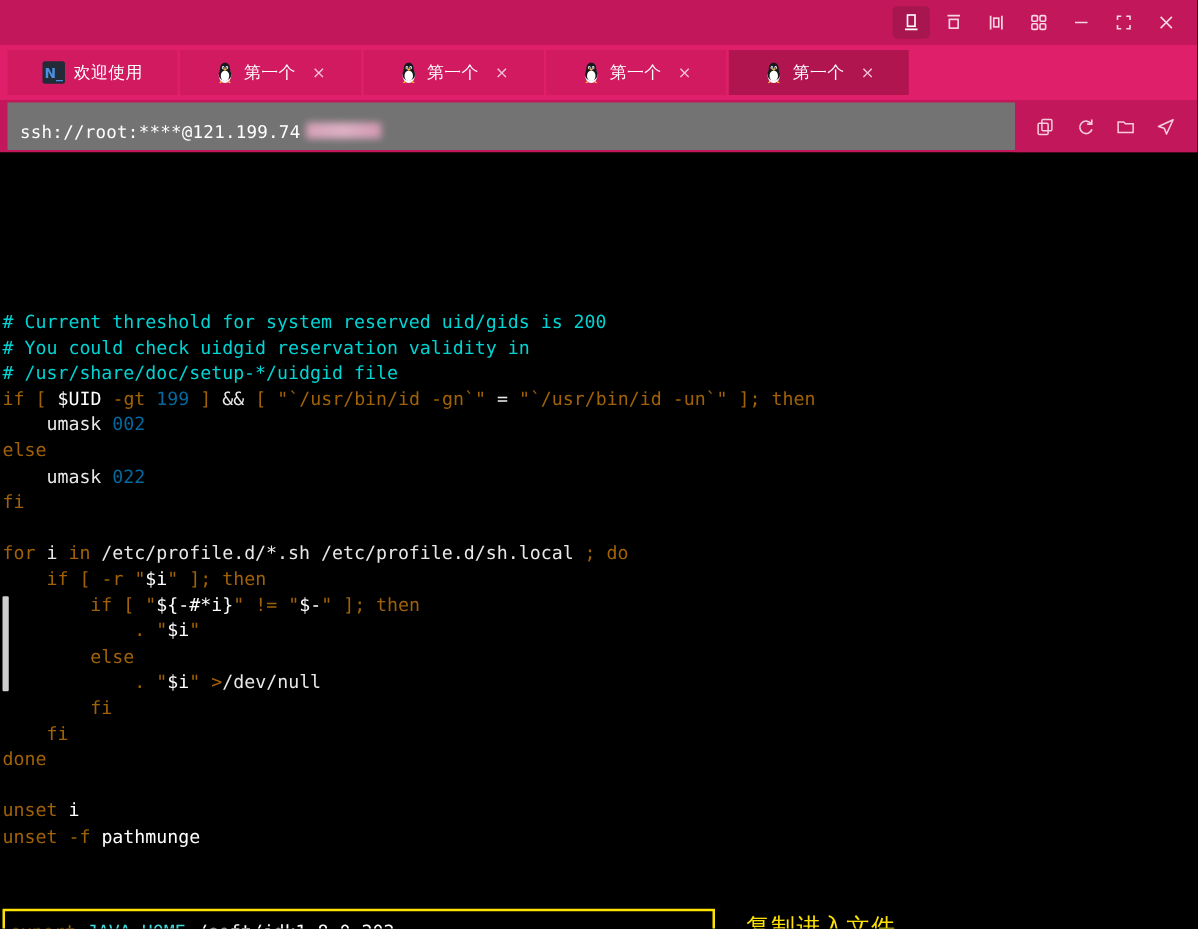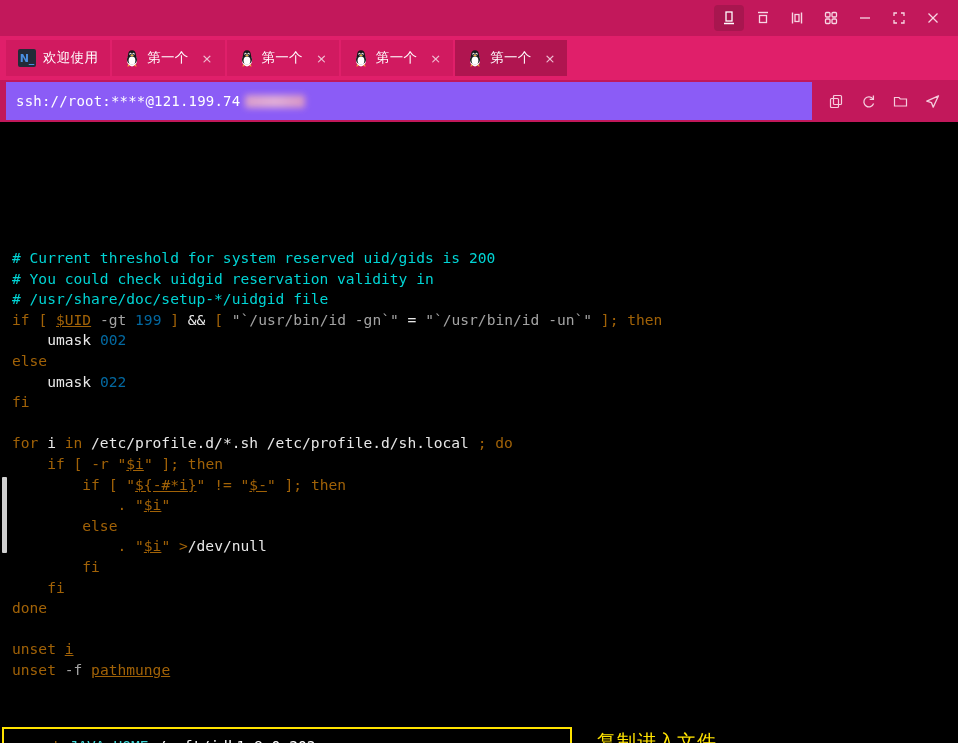--- a/index.html
+++ b/index.html
@@ -16,21 +16,21 @@
     color:#f7d6e3; border-radius:4px; cursor:pointer;
   }
   .winbtn.active{ background:#a8164f; }
   .winbtn svg{ display:block; }
 
   
   .tabbar{
     height:44px; background:#e01f6a; display:flex; align-items:stretch; padding:0;
   }
   .tab{
-    display:flex; align-items:center; gap:7px; padding:0 12px; margin:4px 2px 4px 0;
+    display:flex; align-items:center; gap:7px; padding:0 28px; margin:4px 2px 4px 0;
     color:#ffffff; font-family:"DejaVu Sans", sans-serif; font-size:13.5px;
     background:#d11a60; cursor:pointer; white-space:nowrap;
   }
   .tab:first-child{ margin-left:6px; }
   .tab.active{ background:#b01550; }
   .tab .tlabel{ letter-spacing:.3px; }
   .tab .tclose{
     color:#f0c2d5; font-size:13px; margin-left:6px; font-family:"DejaVu Sans", sans-serif;
   }
   .nlogo{
@@ -39,22 +39,22 @@
     color:#4a90e2; font-size:11px; font-weight:bold; font-family:"DejaVu Sans", sans-serif;
     line-height:1;
   }
   .pen{ width:16px; height:18px; display:block; }
 
   
   .addrbar{
     height:42px; background:#c2185b; display:flex; align-items:stretch;
   }
   .addrfield{
-    flex:1; margin:2px 0 2px 6px; background:#8b5cf6; display:flex; align-items:center;
-    padding:0 10px; position:relative; cursor:text;
+    flex:1; margin:2px 0 2px 6px; background:#737373; display:flex; 
+    padding:16px 10px; position:relative; cursor:text;
   }
   .addrtext{
     color:#ffffff; font-size:14px; font-family:"DejaVu Sans Mono", monospace; letter-spacing:.2px;
   }
   .redacted{
     width:60px; height:13px; margin-left:5px; border-radius:2px;
     background:linear-gradient(90deg,#e8a9c4,#f0bcd2,#e59fbd);
     filter:blur(3px); opacity:.85;
   }
   .addricons{
@@ -67,30 +67,30 @@
 
   
   .term{
     position:relative; width:958px; height:621px; background:#000000; overflow:hidden;
   }
   .scrollthumb{
     position:absolute; left:2px; top:355px; width:5px; height:76px;
     background:#d0d0d0; border-radius:1px; cursor:pointer;
   }
   .lines{
-    position:absolute; left:12px; top:126px; font-size:14.6px; line-height:20.6px;
+    position:absolute; left:2px; top:126px; font-size:14.6px; line-height:20.6px;
     font-family:"DejaVu Sans Mono", monospace; white-space:pre; letter-spacing:0px;
   }
   .lines .ln{ height:20.6px; }
   
   .c-comment{ color:#00d4d4; }
   .c-kw     { color:#a16207; }
-  .c-str    { color:#a3a3a3; }
+  .c-str    { color:#a16207; }
   .c-num    { color:#0369a1; }
-  .c-id     { color:#a16207;text-decoration:underline; }
+  .c-id     { color:#ffffff; }
   .c-plain  { color:#e8e8e8; }
   .c-white  { color:#ffffff; }
   .c-cyanb  { color:#3fd8d8; }
 
   
   .hlbox{
     position:absolute; left:2px; top:605px; width:570px; height:101px;
     border:2px solid #ffe300; background:transparent;
   }
   .hllines{

